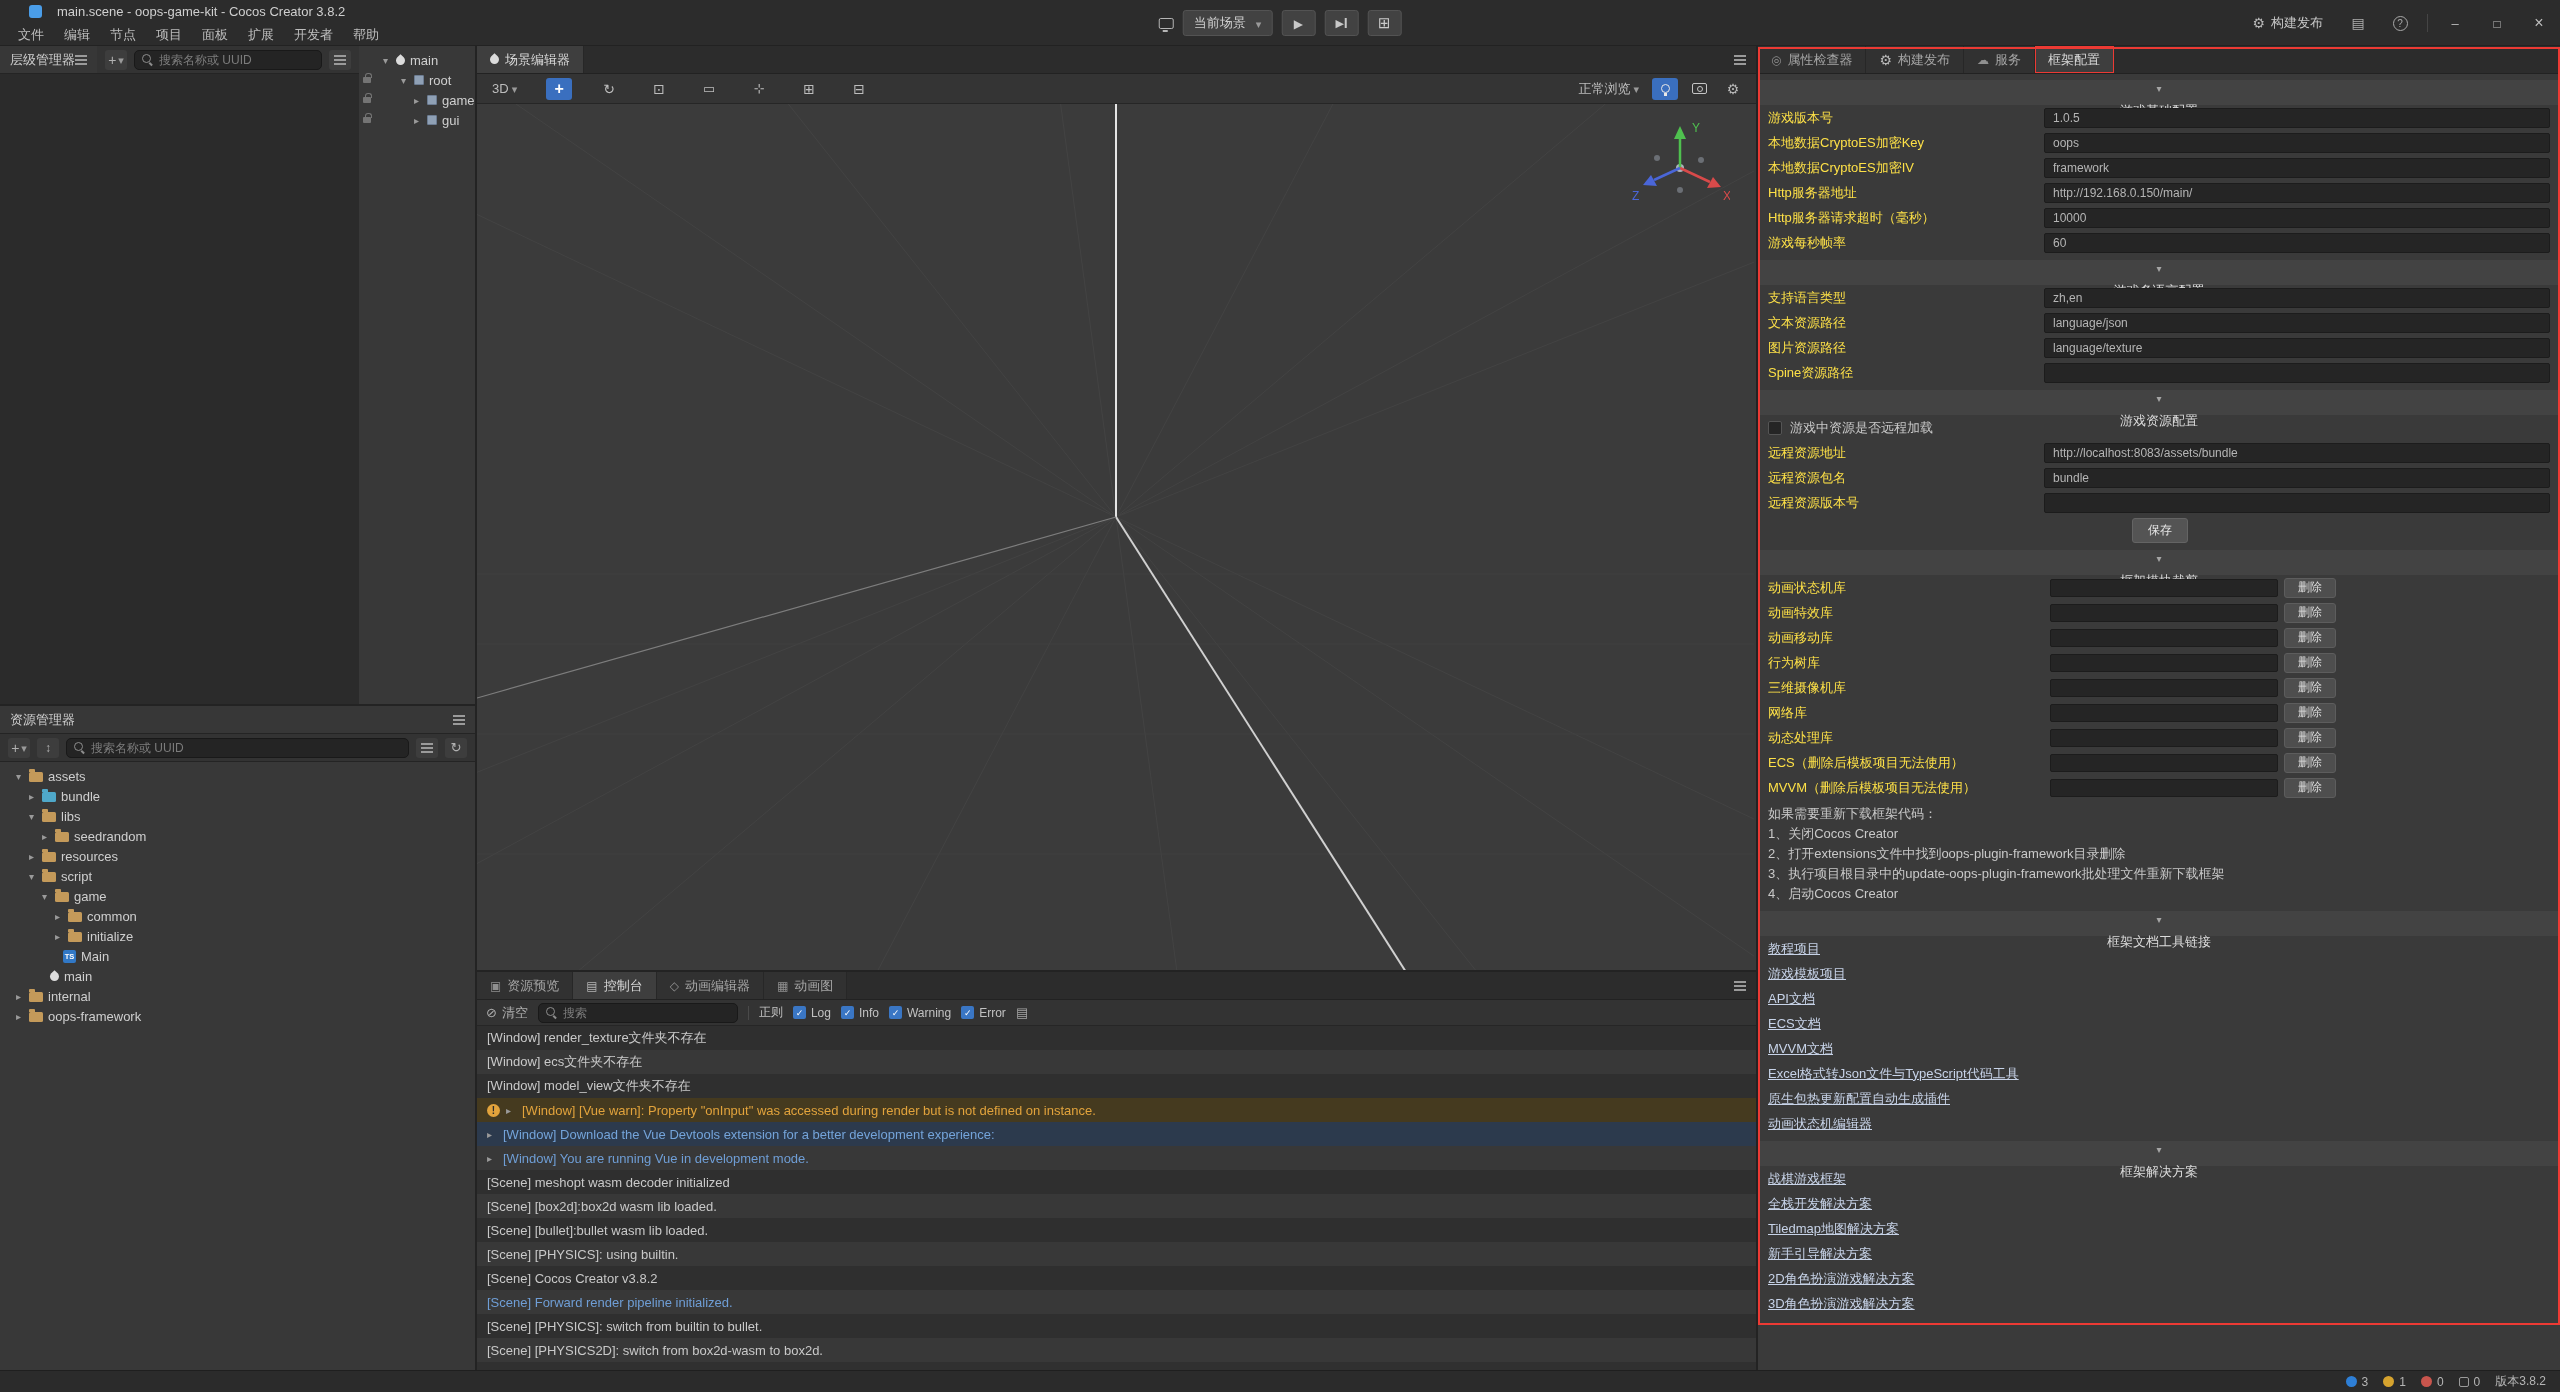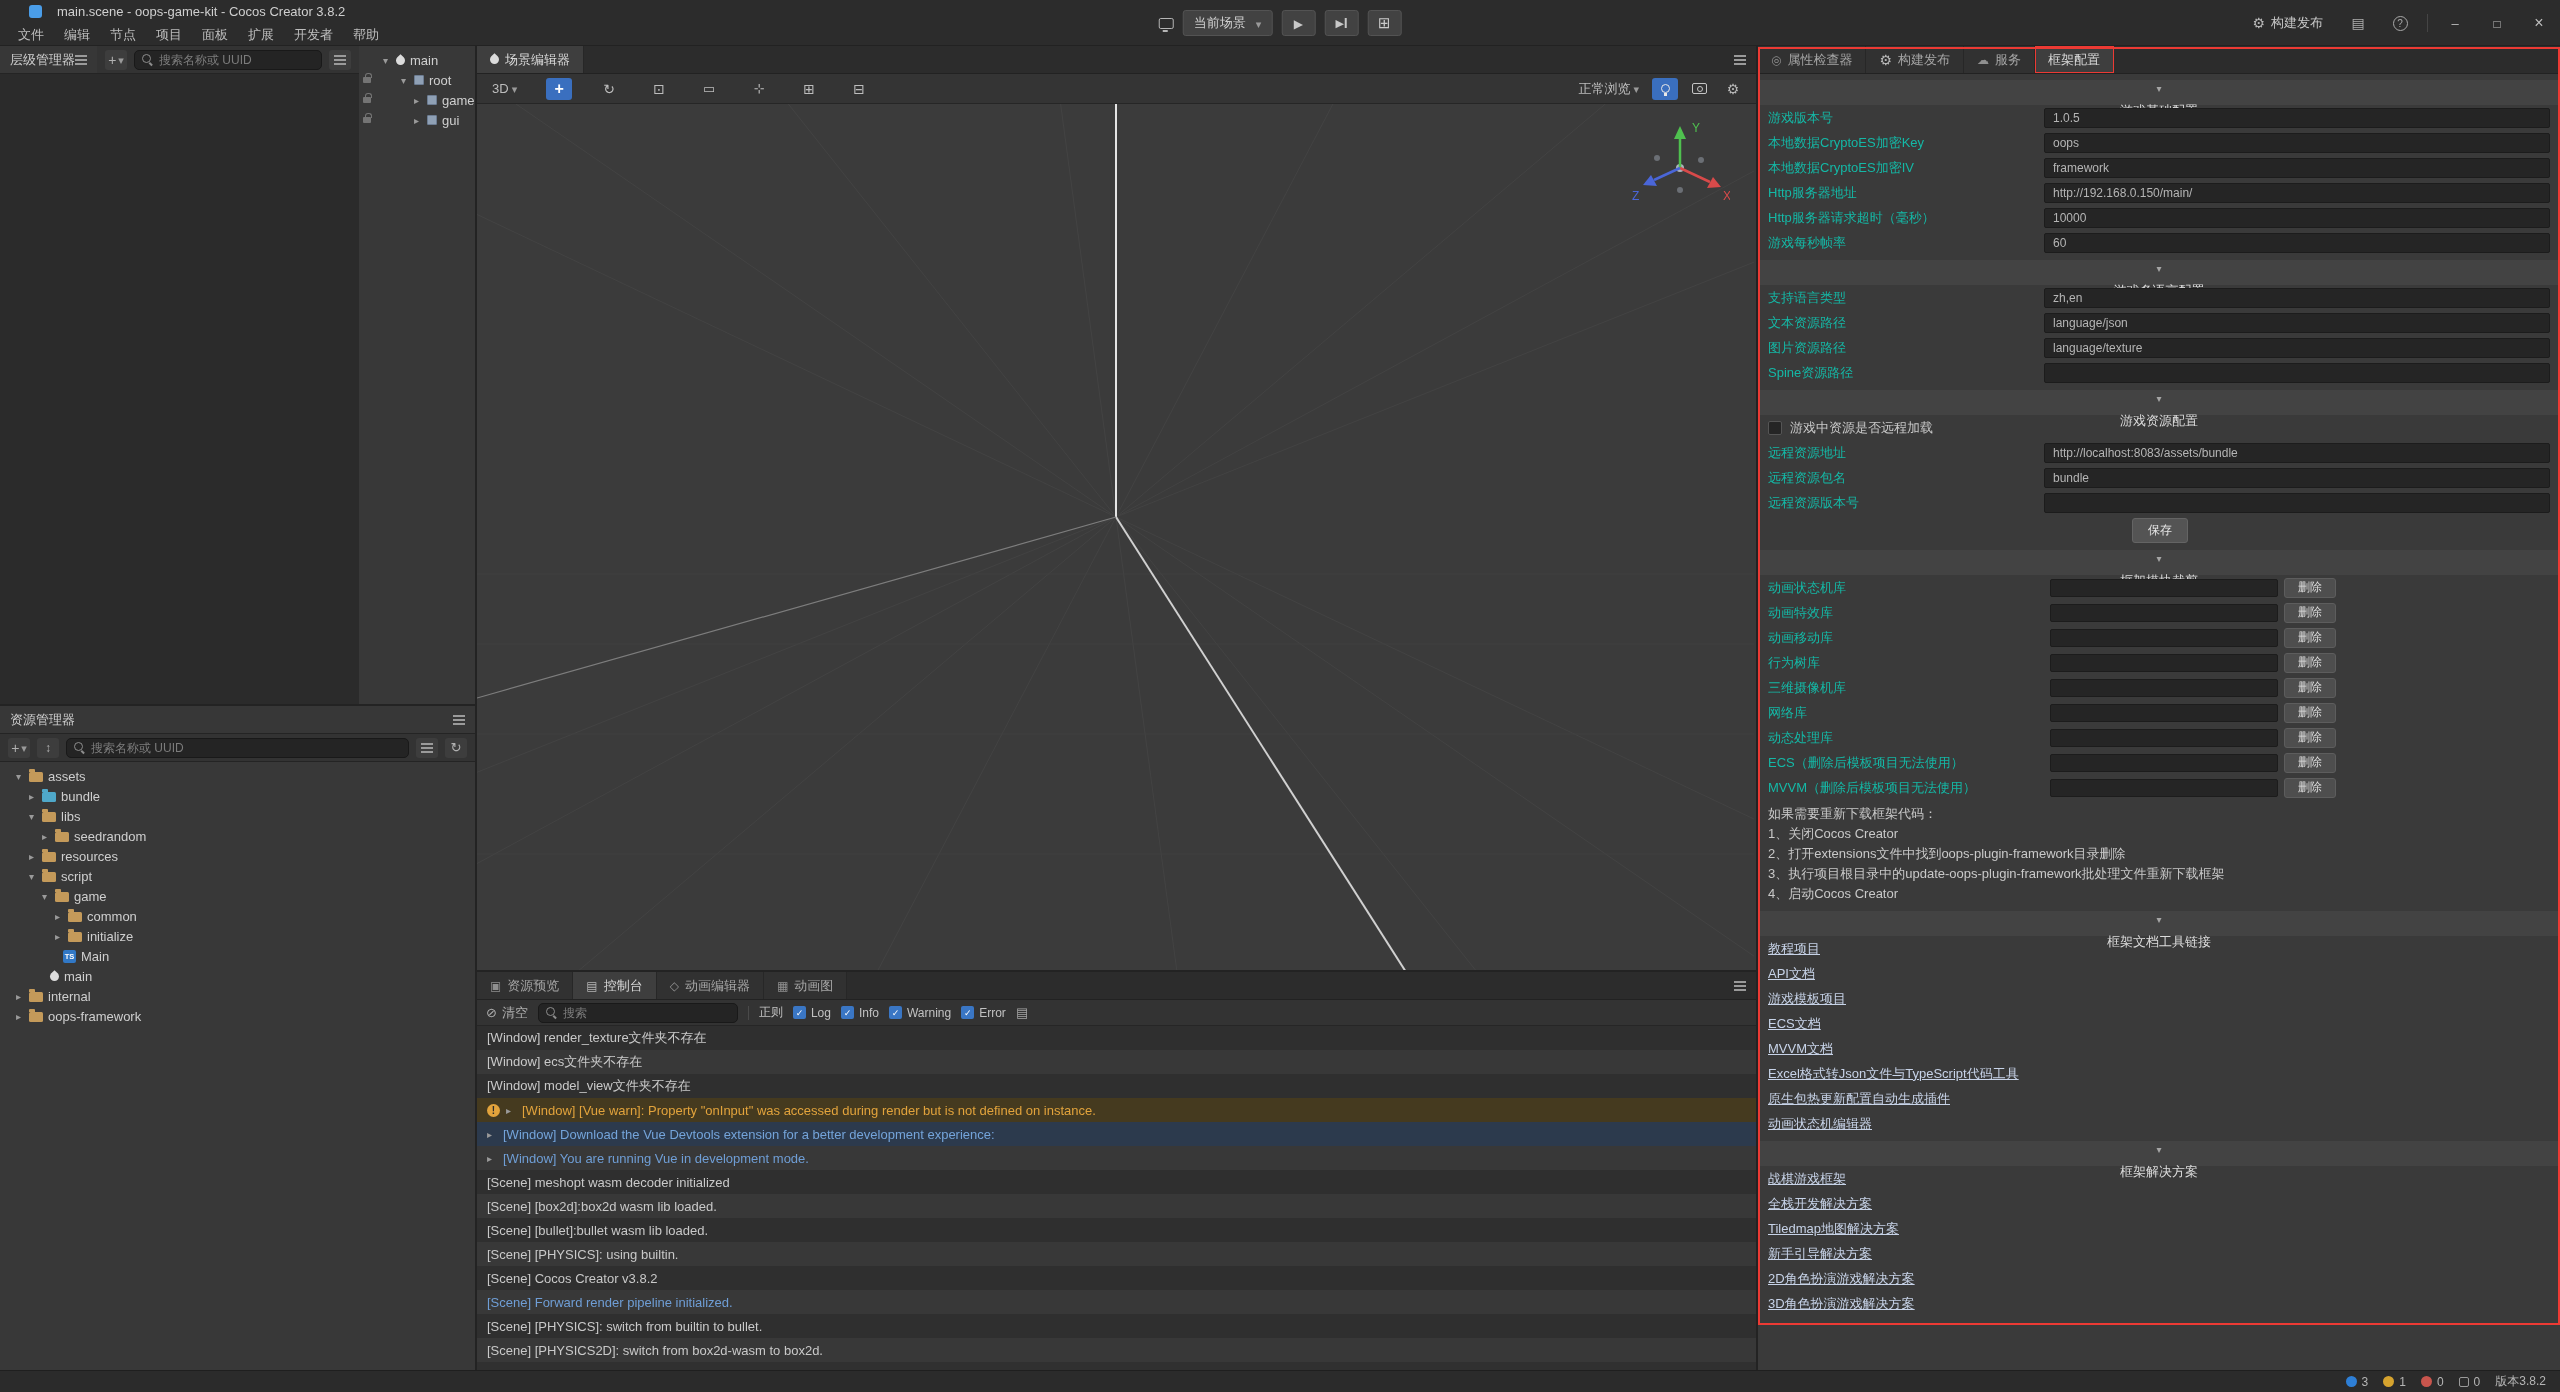--- a/index.html
+++ b/index.html
@@ -123,21 +123,21 @@
   .row-arrow::before { content:"▸"; }
   .warn-badge { width:13px; height:13px; border-radius:50%; background:#e2a33c; color:#2b2b2b; display:inline-flex; align-items:center; justify-content:center; flex:none; font-weight:bold; }
   .warn-badge::before { content:"!"; font-size:10px; }
 
   
   .insp-body { flex:1; overflow:hidden; background:#3a3a3a; padding-top:6px; }
   .sec-head { height:25px; margin-top:5px; background:#434343; display:flex; align-items:center; gap:7px; padding:0 10px; color:#dcdcdc;flex-direction:column; }
   .sec-head:first-child { margin-top:0; }
   .sec-arrow::before { content:"▾"; font-size:10px; color:#a5a5a5; }
   .prop-row { height:25px; display:flex; align-items:center; padding:0 10px; }
-  .prop-label { width:276px; flex:none; color:#14b8a6; font-size:13px; white-space:nowrap; overflow:hidden; }
+  .prop-label { width:276px; flex:none; color:#fde047; font-size:13px; white-space:nowrap; overflow:hidden; }
   .prop-input { flex:1; height:20px; background:#252525; border:1px solid #1c1c1c; border-radius:2px; color:#b5b5b5; font-size:12px; padding:0 8px; font-family:inherit; outline:none; }
   .check-row { height:25px; display:flex; align-items:center; gap:8px; padding:0 10px; }
   .checkbox { width:14px; height:14px; background:#252525; border:1px solid #555; border-radius:2px; flex:none; }
   .save-row { height:30px; display:flex; align-items:center; }
   .save-btn { margin-left:374px; padding:3px 15px; background:#545454; border:1px solid #646464; border-radius:3px; color:#e6e6e6; font-size:12px; font-family:inherit; }
   .module-row { height:25px; display:flex; align-items:center; gap:6px; padding:0 10px; }
   .module-field { width:228px; height:18px; background:#252525; border:1px solid #1c1c1c; border-radius:2px; flex:none; }
   .module-del { width:52px; height:20px; background:#4e4e4e; border:1px solid #5d5d5d; border-radius:3px; color:#ddd; font-size:12px; font-family:inherit; flex:none; }
   .note { padding:4px 10px 2px 10px; color:#c9c9c9; font-size:13px; line-height:20px; }
   .link-row { height:25px; display:flex; align-items:center; padding:0 10px; }
@@ -726,24 +726,24 @@
         </div>
 
         <div class="sec-head">
             <span class="sec-arrow"></span>
             <span>框架文档工具链接</span>
           </div>
         <div class="link-row">
             <a>教程项目</a>
           </div>
         <div class="link-row">
+            <a>游戏模板项目</a>
+          </div>
+        <div class="link-row">
             <a>API文档</a>
-          </div>
-        <div class="link-row">
-            <a>游戏模板项目</a>
           </div>
         <div class="link-row">
             <a>ECS文档</a>
           </div>
         <div class="link-row">
             <a>MVVM文档</a>
           </div>
         <div class="link-row">
             <a>Excel格式转Json文件与TypeScript代码工具</a>
           </div>

